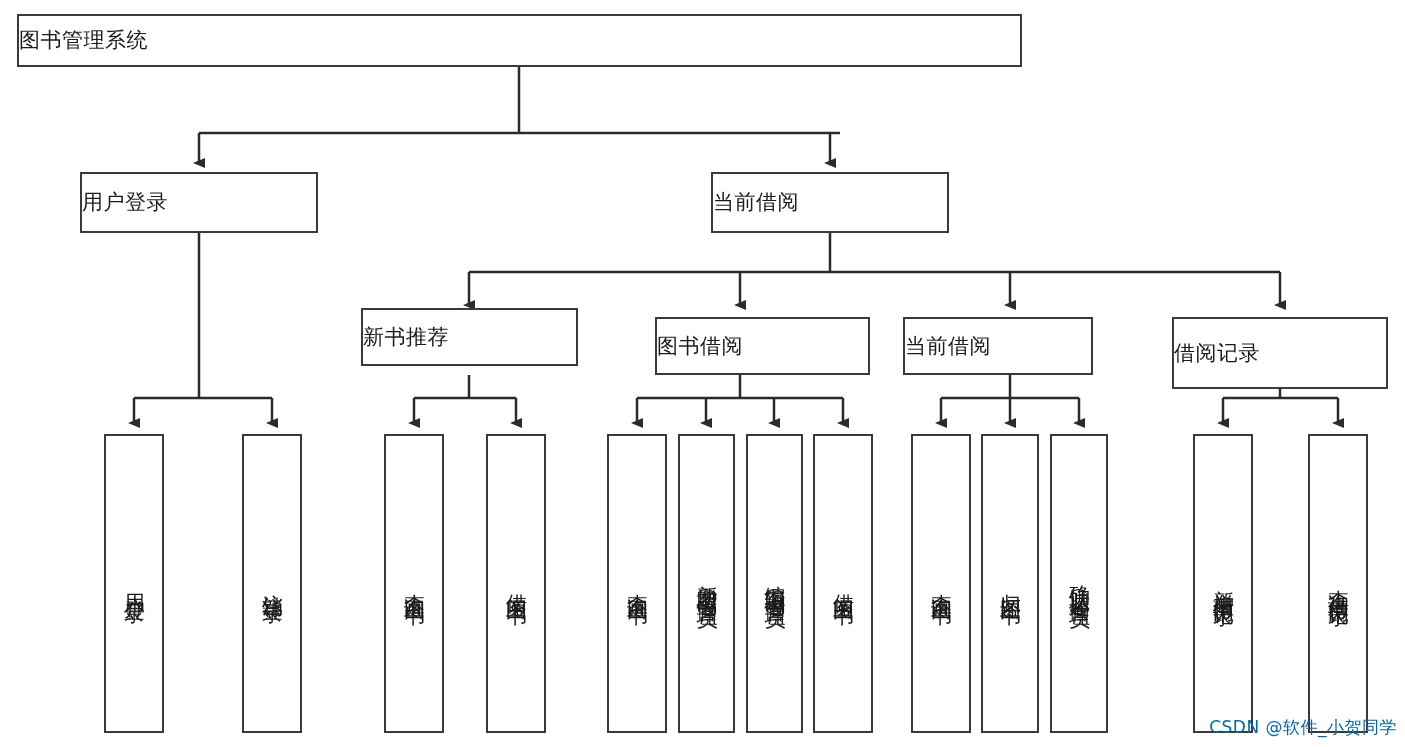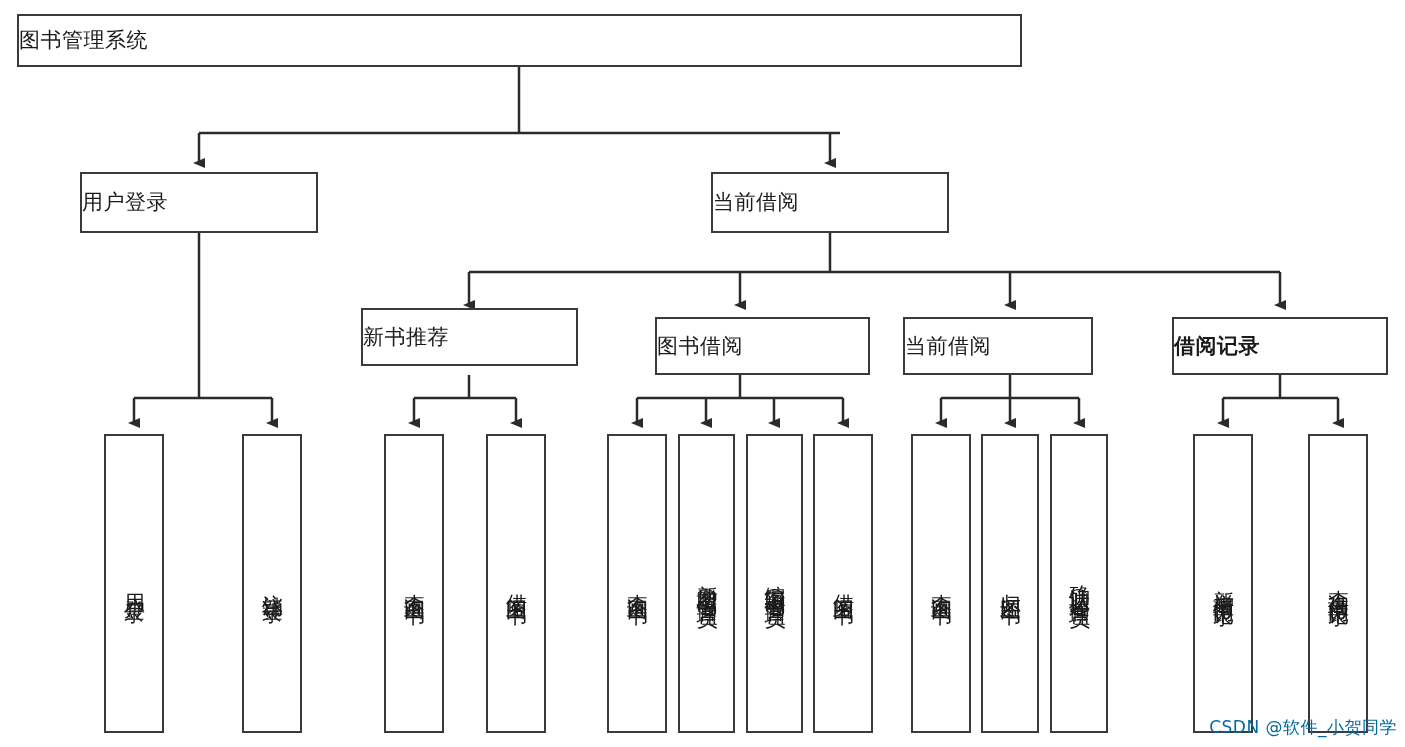--- a/index.html
+++ b/index.html
@@ -134,21 +134,21 @@
 
   <div class="node" style="left:361px; top:308px; width:217px; height:58px;">
     <span class="node-label">新书推荐</span>
   </div>
   <div class="node" style="left:633px; top:317px; width:215px; height:58px;margin-left:22px;">
     <span class="node-label">图书借阅</span>
   </div>
   <div class="node" style="left:903px; top:317px; width:190px; height:58px;">
     <span class="node-label">当前借阅</span>
   </div>
-  <div class="node" style="left:1172px; top:317px; width:216px; height:58px;font-weight:bold;">
+  <div class="node" style="left:1172px; top:317px; width:216px; height:72px;">
     <span class="node-label">借阅记录</span>
   </div>
 
   <div class="node leaf" style="left:104px; top:434px; width:60px; height:299px;">
     <span class="node-label">用户登录</span>
   </div>
   <div class="node leaf" style="left:242px; top:434px; width:60px; height:299px;">
     <span class="node-label">注销登录</span>
   </div>
 

